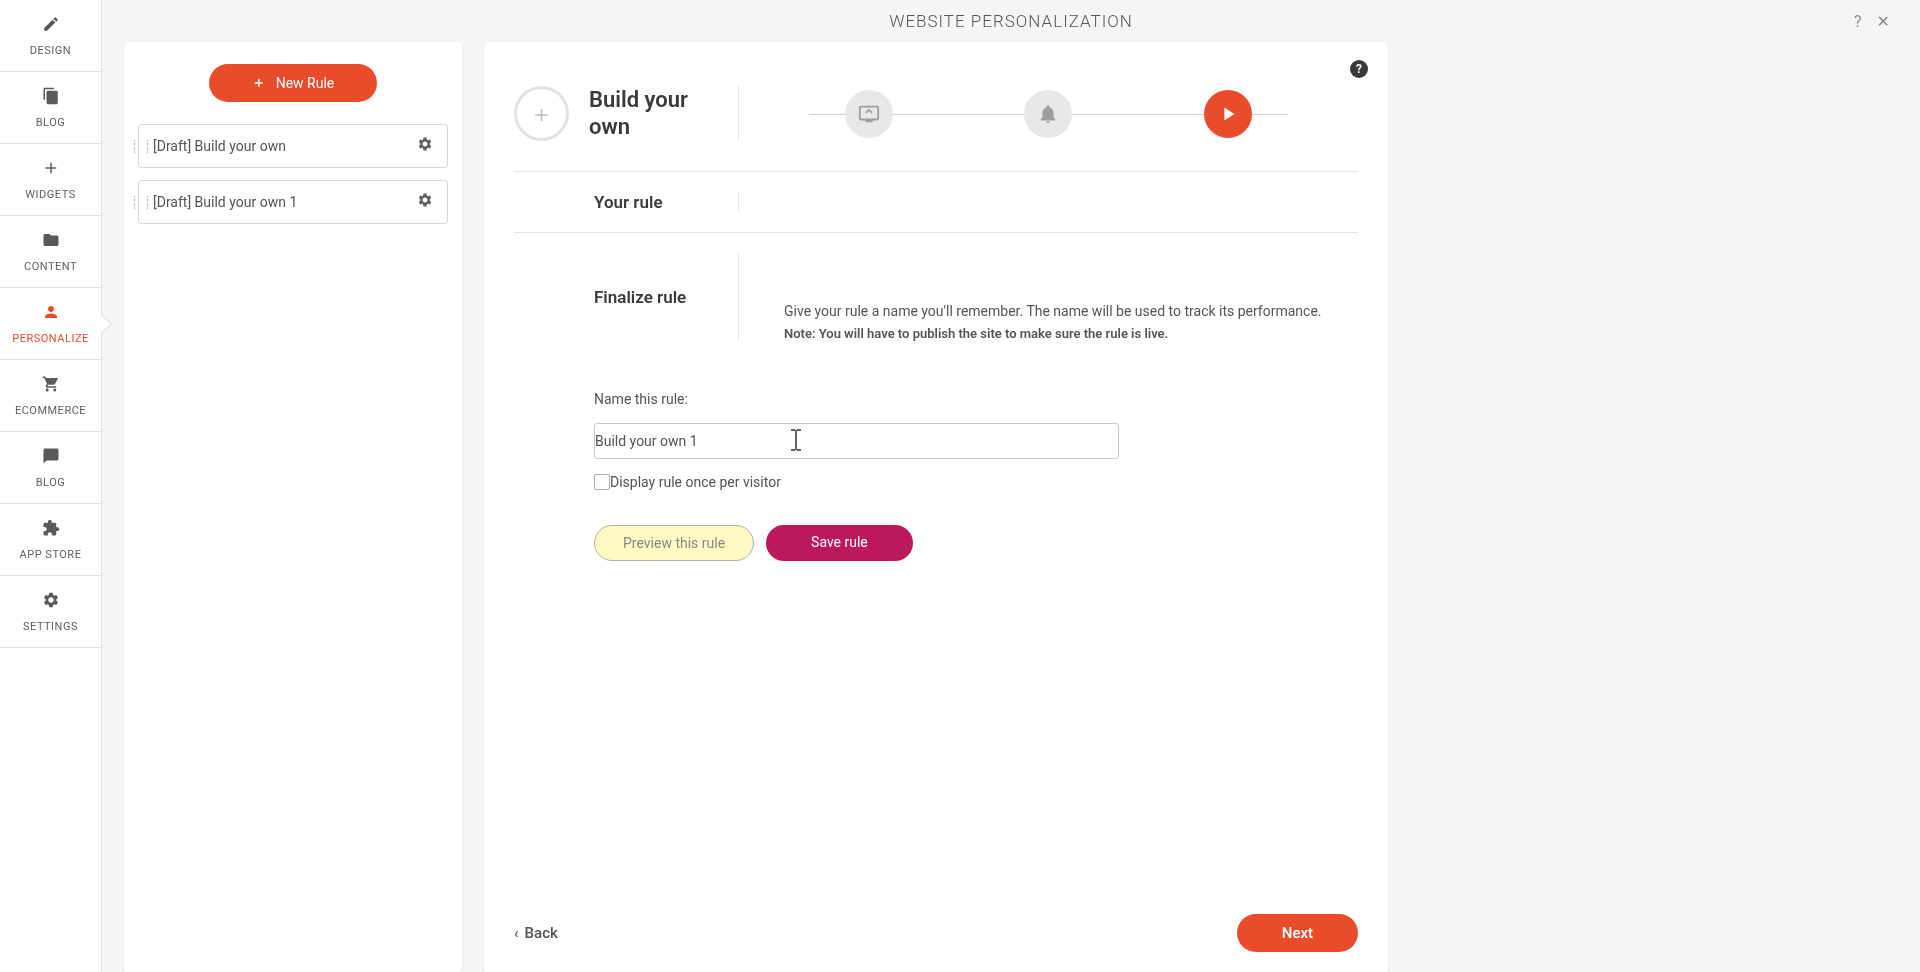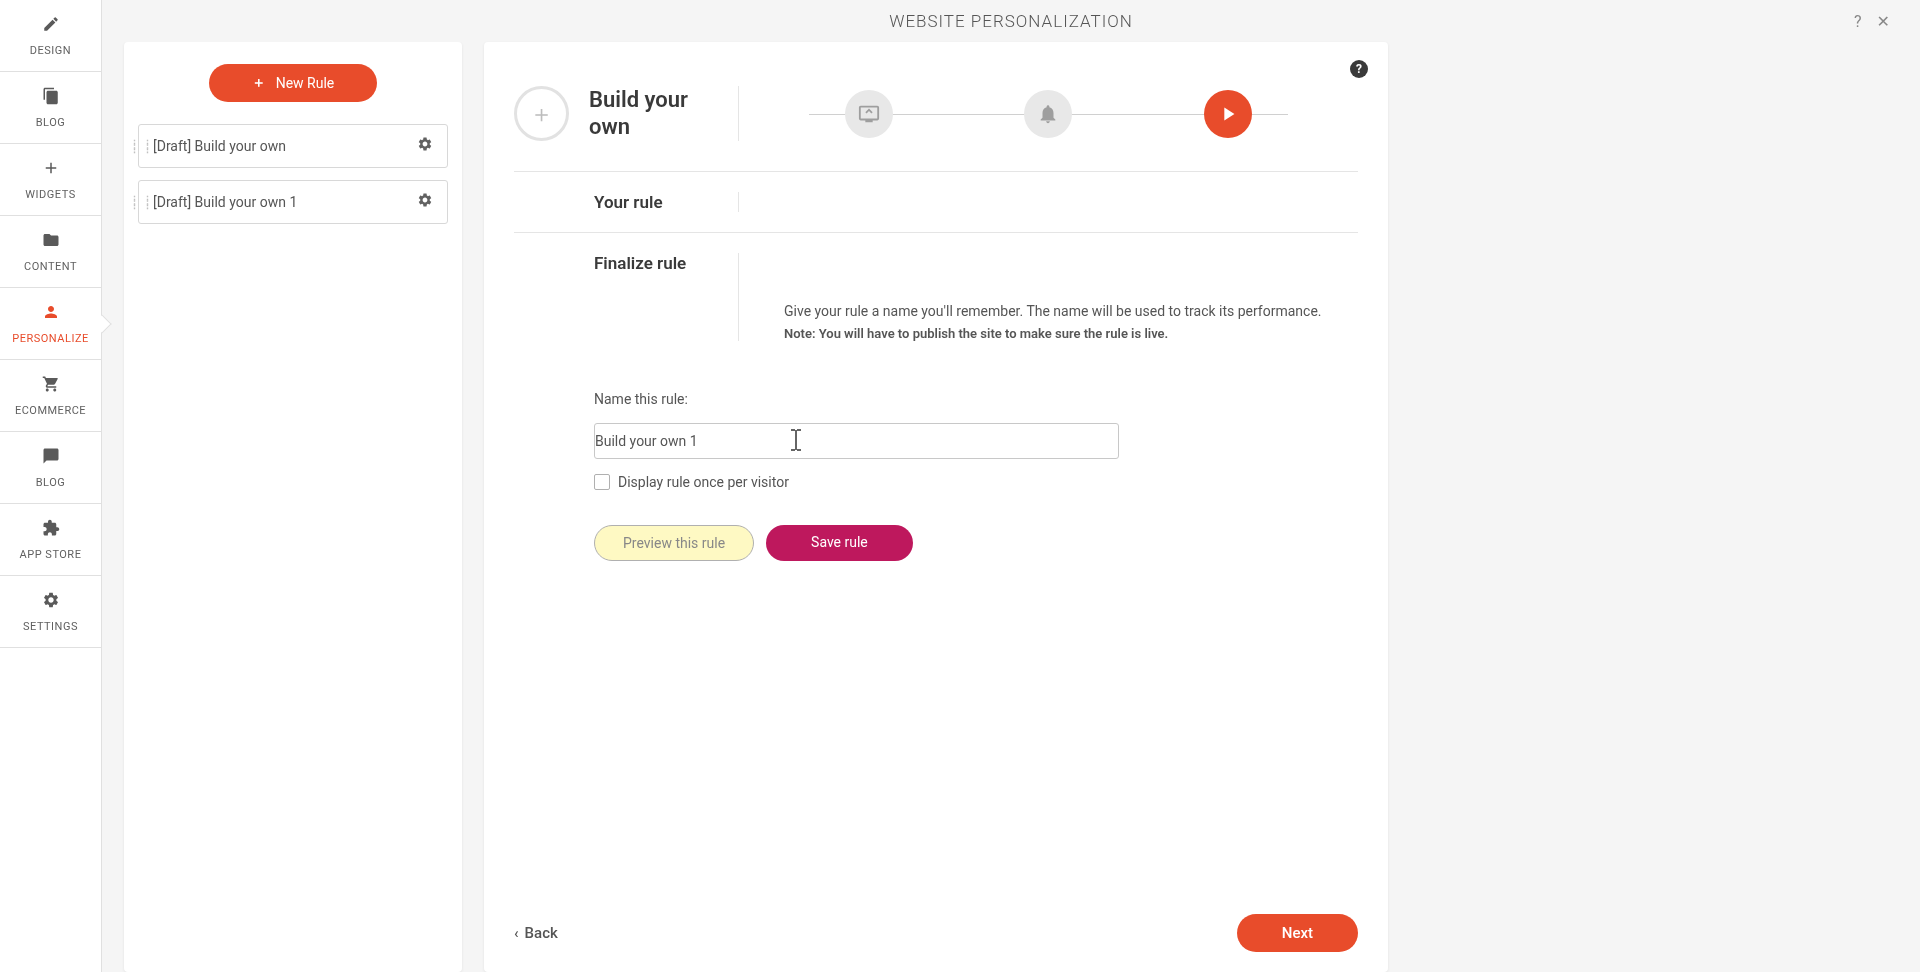--- a/index.html
+++ b/index.html
@@ -295,20 +295,21 @@
     .section-row.no-border {
       border-bottom: none;
     }
     
     .section-label-col {
       width: 225px;
       border-right: 1px solid #e5e5e5;
       padding-left: 80px;
       padding-right: 20px;
       display: flex;
+      align-items: center;
     }
     
     .section-label {
       font-size: 17px;
       font-weight: 600;
       color: #3a3a3a;
     }
     
     .section-content-col {
       flex: 1;
@@ -348,21 +349,20 @@
       border-radius: 3px;
       font-size: 14px;
       color: #555;
       margin-bottom: 15px;
       position: relative;
     }
     
     .checkbox-row {
       display: flex;
       align-items: center;
-      gap: 8px;
       margin-bottom: 35px;
     }
     
     .checkbox-box {
       width: 16px;
       height: 16px;
       border: 1px solid #b0b0b0;
       border-radius: 2px;
       background: #fff;
     }

